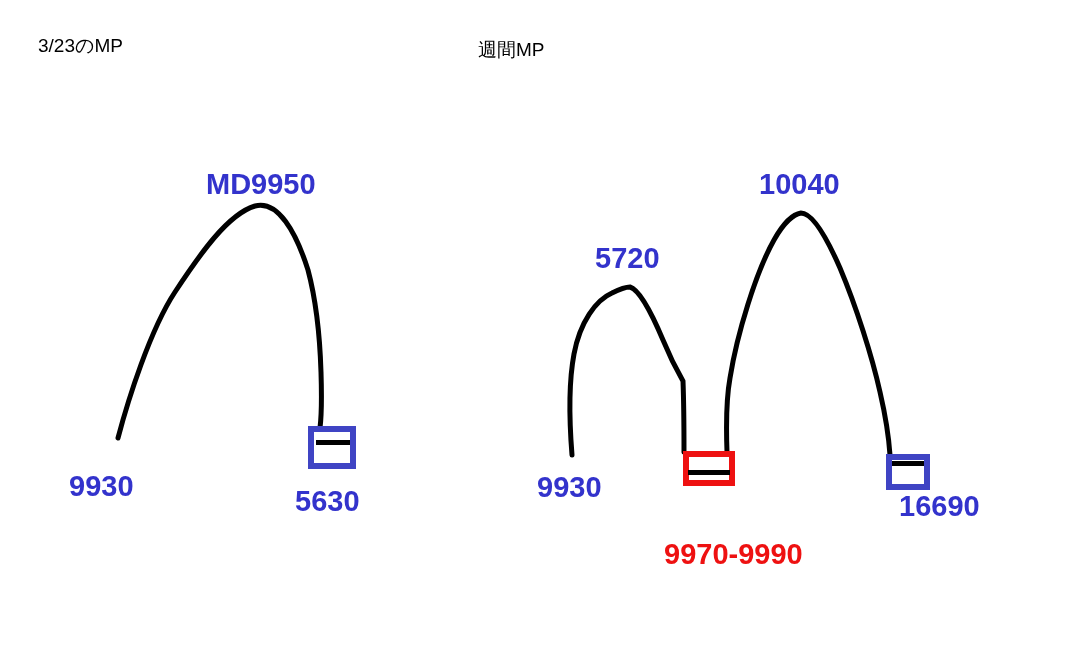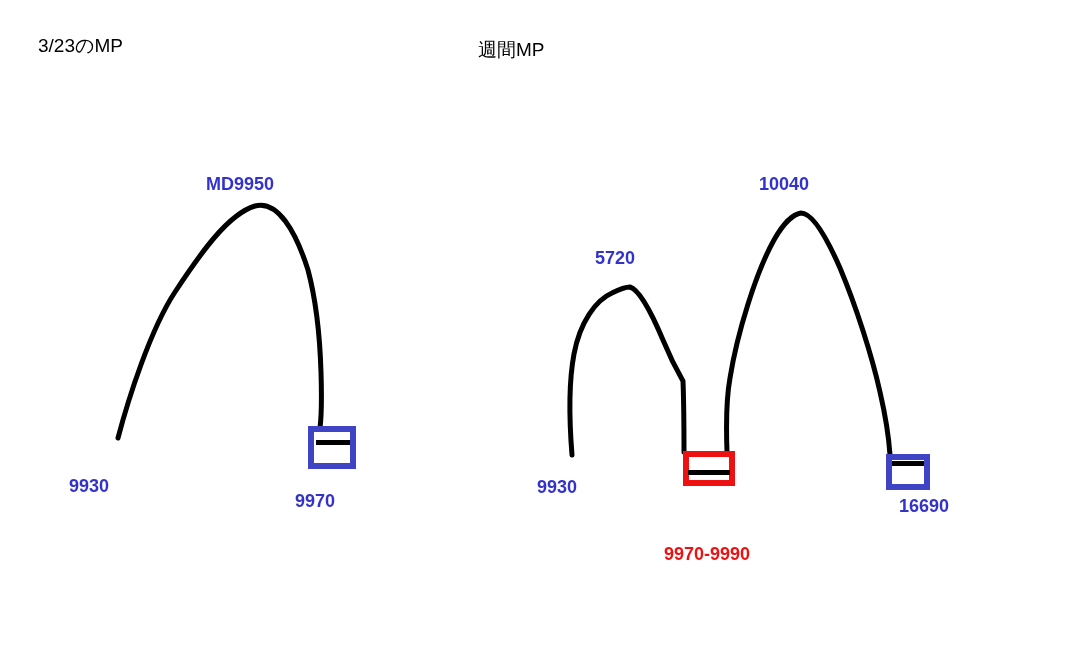--- a/index.html
+++ b/index.html
@@ -32,21 +32,21 @@
     line-height: 20px;
     white-space: nowrap;
     letter-spacing: 0px;
   }
   #title-left  { left: 38px;  top: 36px; }
   #title-right { left: 478px; top: 40px; }
 
   .price-label {
     position: absolute;
     font-weight: bold;
-    font-size: 18px;
+    font-size: 29px;
     line-height: 24px;
     white-space: nowrap;
     color: #3333cc;
   }
   .price-label.red { color: #ee1111; }
 
   svg.stroke-layer {
     position: absolute;
     left: 0;
     top: 0;
@@ -116,21 +116,21 @@
   <div class="poc-box red" id="box-right-mid"></div>
   <div class="poc-tick" id="tick-right-mid"></div>
 
   <div class="poc-box blue" id="box-right-poc"></div>
   <div class="poc-tick" id="tick-right-poc"></div>
 
   <div class="price-label" id="lbl-left-peak">MD9950</div>
 
   <div class="price-label" id="lbl-left-start">9930</div>
 
-  <div class="price-label" id="lbl-left-end">9970</div>
+  <div class="price-label" id="lbl-left-end">5630</div>
 
   <div class="price-label" id="lbl-right-peak1">5720</div>
 
   <div class="price-label" id="lbl-right-peak2">10040</div>
 
   <div class="price-label" id="lbl-right-start">9930</div>
 
   <div class="price-label red" id="lbl-right-mid">9970-9990</div>
 
   <div class="price-label" id="lbl-right-end">16690</div>

